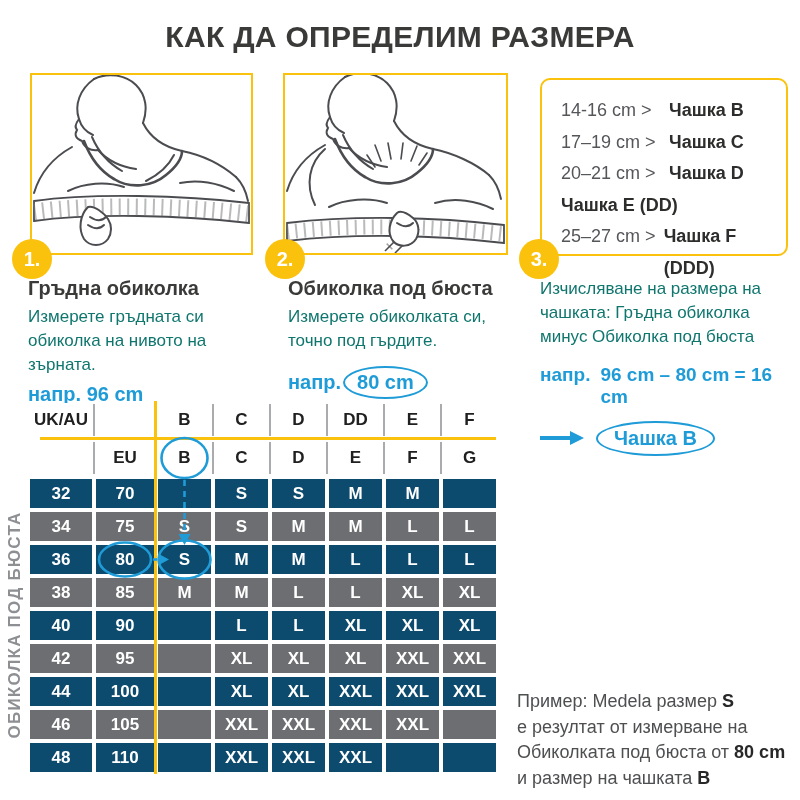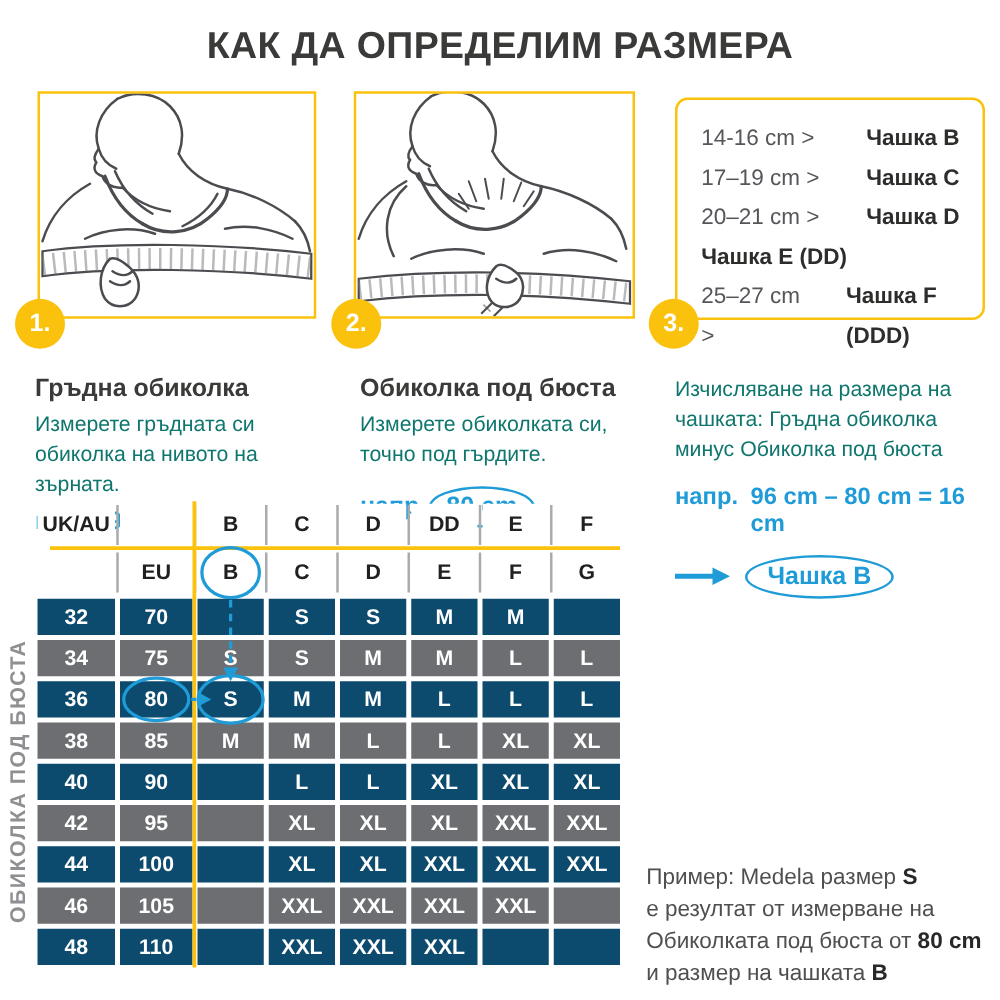--- a/index.html
+++ b/index.html
@@ -9,32 +9,32 @@
 
   .title { position:absolute; top:20px; left:0; width:800px; text-align:center;
            font-size:30px; font-weight:bold; color:#3a3a39; letter-spacing:.3px; }
 
   .frame { position:absolute; border:2px solid #fbc20d; background:#fff; }
   #frame1 { left:30px; top:73px; width:223px; height:182px; }
   #frame2 { left:283px; top:73px; width:225px; height:182px; }
 
   .cupbox { position:absolute; left:540px; top:78px; width:248px; height:178px;
             border:2.5px solid #fbc20d; border-radius:10px; padding:15px 0 0 19px; }
-  .cuprow { display:flex; align-items:baseline; line-height:31.5px;gap:24px; }
+  .cuprow { display:flex; align-items:baseline; line-height:31.5px; }
   .cuprow .range { width:108px; font-size:18px; color:#55565a; }
   .cuprow .cup   { font-size:18px; font-weight:bold; color:#2d2d2c; }
 
   .badge { position:absolute; width:40px; height:40px; border-radius:50%;
            background:#fbc20d; color:#fff; font-weight:bold; font-size:20px;
            display:flex; align-items:center; justify-content:center; z-index:6; }
   #badge1 { left:12px;  top:239px; }
   #badge2 { left:265px; top:239px; }
   #badge3 { left:519px; top:239px; }
 
-  .step { position:absolute; top:277px;margin-top:23px; }
+  .step { position:absolute; top:277px; }
   #step1 { left:28px;  width:232px; }
   #step2 { left:288px; width:212px; }
   #step3 { left:540px; width:252px; }
   .step h2 { font-size:20px; font-weight:bold; color:#3a3a39; margin-bottom:5px; }
   .step p  { font-size:17px; color:#0f766e; line-height:1.41; }
   .example { margin-top:6px; color:#1f9cd7; font-weight:bold; font-size:20px; }
   #step2 .example { display:flex; align-items:center; margin-top:13px; }
   .oval { display:inline-block; border:2.5px solid #1f9cd7; border-radius:50%;
           padding:3px 12px; margin-left:2px; }
   #step3 .formula { margin-top:15px; font-size:19px; display:flex; gap:10px; }

